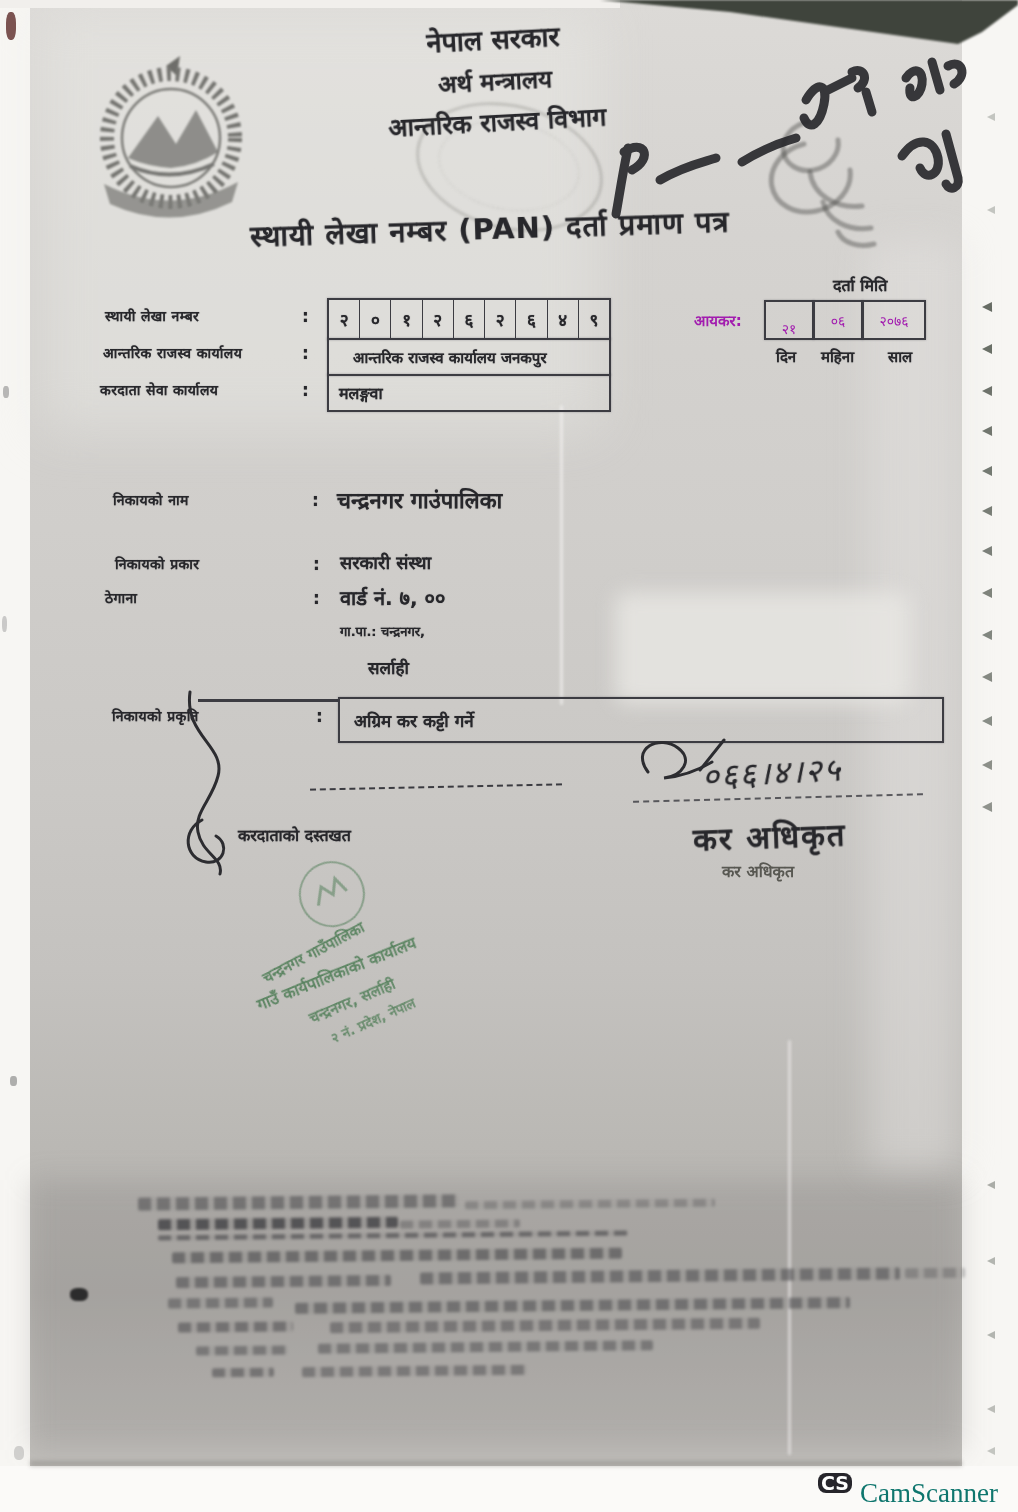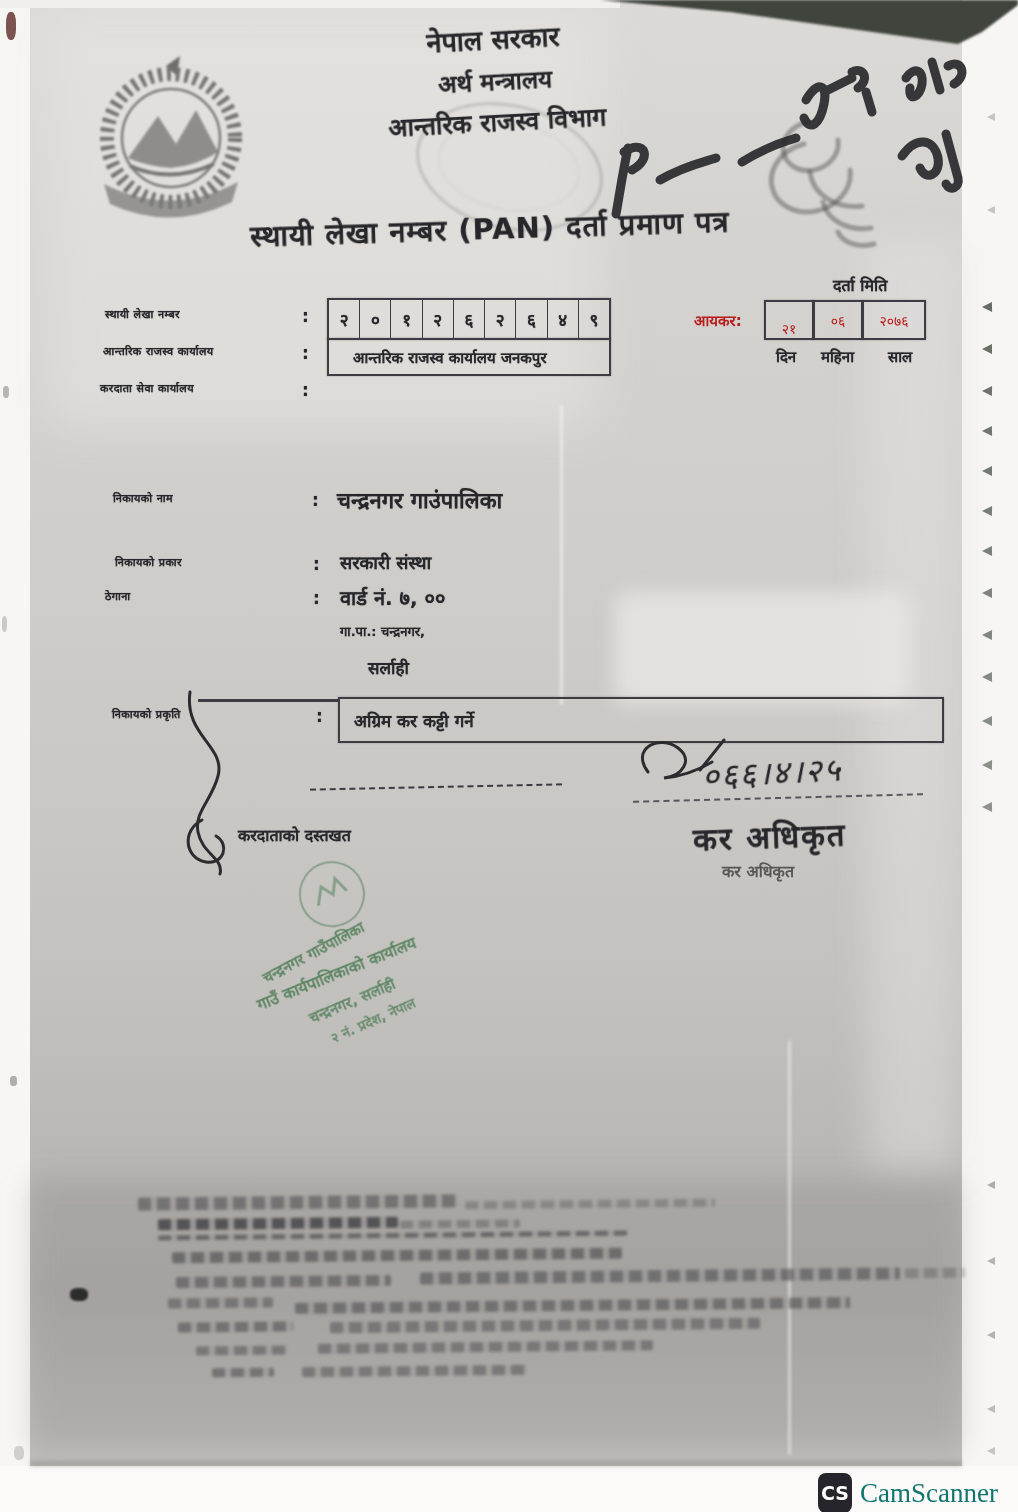--- a/index.html
+++ b/index.html
@@ -6,38 +6,38 @@
   #canvas{position:relative;width:1018px;height:1512px;overflow:hidden;
           background:#f7f6f3;font-family:"DejaVu Sans",sans-serif;}
   .pos{position:absolute;white-space:nowrap;}
   
   .sheet{position:absolute;left:30px;top:0;width:932px;height:1468px;
     background:linear-gradient(180deg,#dcdad7 0%,#d5d3d0 16%,#d0cecb 36%,
       #cac8c5 54%,#c4c2bf 66%,#bab8b4 78%,#b2b0ac 88%,#c0beba 98%);}
   .soft{position:absolute;border-radius:12px;pointer-events:none;}
   
   .ink{color:#27272b;text-shadow:0 0 1px rgba(40,40,44,.5);filter:blur(.2px);}
-  .lbl{font-size:11px;font-weight:600;letter-spacing:.4px;}
+  .lbl{font-size:14px;font-weight:600;letter-spacing:.4px;}
   .colon{font-size:17px;font-weight:700;}
   .boxed{border:2px solid #3c3c42;box-shadow:0 0 2px rgba(50,50,58,.35);}
   .cellrow{display:flex;height:100%;}
   .cell{flex:1;display:flex;align-items:center;justify-content:center;
         font-size:17px;font-weight:600;border-left:1.5px solid #3c3c42;}
   .cell:first-child{border-left:none;}
-  .faint{color:#b91c1c;text-shadow:none;filter:blur(.4px);}
+  .faint{color:#a21caf;text-shadow:none;filter:blur(.4px);}
   .dashline{border-top:2.4px dashed #3a3a40;filter:blur(.3px);}
   .bar{position:absolute;border-radius:2px;filter:blur(1.7px);
     background:repeating-linear-gradient(90deg,rgba(52,52,56,.9) 0 13px,
       rgba(52,52,56,.15) 13px 19px);}
   .tri{position:absolute;width:0;height:0;border-top:5px solid transparent;
        border-bottom:5px solid transparent;border-right:10px solid #4d544b;}
   .speck{position:absolute;border-radius:40%;}
   .stampG{filter:blur(.7px);}
   .stampG .sline{position:absolute;white-space:nowrap;font-weight:600;}
-  .wm-badge{position:absolute;left:818px;top:1473px;width:34px;height:40px;
+  .wm-badge{position:absolute;left:818px;top:1473px;width:34px;height:20px;
     border-radius:8px;background:#26252b;color:#fff;display:flex;
     align-items:center;justify-content:center;font-weight:700;font-size:19px;
     font-family:"DejaVu Sans",sans-serif;}
   .wm-text{position:absolute;left:860px;top:1478px;font-family:"Liberation Serif",serif;
     font-size:27px;color:#0f766e;}
 </style>
 </head>
 <body>
 
 <div id="canvas">
@@ -139,20 +139,23 @@
   </div>
 
   <div class="pos ink lbl" style="left:103px;top:343px;">आन्तरिक राजस्व कार्यालय</div>
   <div class="pos ink colon" style="left:302px;top:343px;">:</div>
   <div class="pos boxed" style="left:327px;top:338px;width:280px;height:34px;display:flex;align-items:center;">
     <span class="ink" style="font-size:15px;font-weight:600;padding-left:24px;white-space:nowrap;">आन्तरिक राजस्व कार्यालय जनकपुर</span>
   </div>
 
   <div class="pos ink lbl" style="left:100px;top:380px;">करदाता सेवा कार्यालय</div>
   <div class="pos ink colon" style="left:302px;top:380px;">:</div>
+  <div class="pos boxed" style="left:327px;top:374px;width:280px;height:34px;display:flex;align-items:center;">
+    <span class="ink" style="font-size:16px;font-weight:600;padding-left:10px;">मलङ्गवा</span>
+  </div>
 
   <div class="pos ink lbl" style="left:113px;top:490px;">निकायको नाम</div>
   <div class="pos ink colon" style="left:312px;top:490px;">:</div>
   <div class="pos ink" style="left:337px;top:484px;font-size:22px;font-weight:600;">चन्द्रनगर गाउंपालिका</div>
 
   <div class="pos ink lbl" style="left:115px;top:554px;">निकायको प्रकार</div>
   <div class="pos ink colon" style="left:313px;top:554px;">:</div>
   <div class="pos ink" style="left:340px;top:550px;font-size:18px;font-weight:600;">सरकारी संस्था</div>
 
   <div class="pos ink lbl" style="left:105px;top:588px;">ठेगाना</div>

